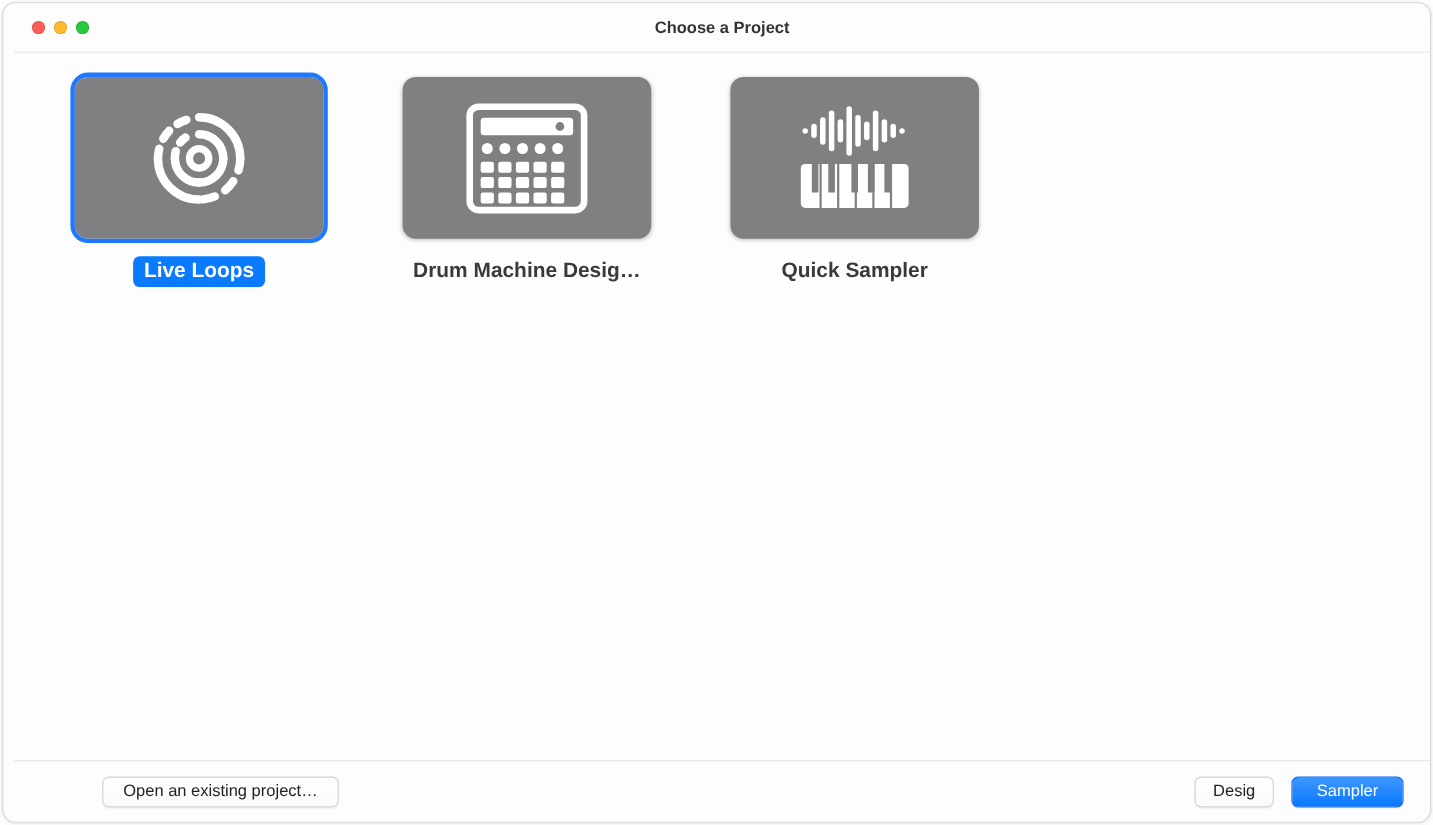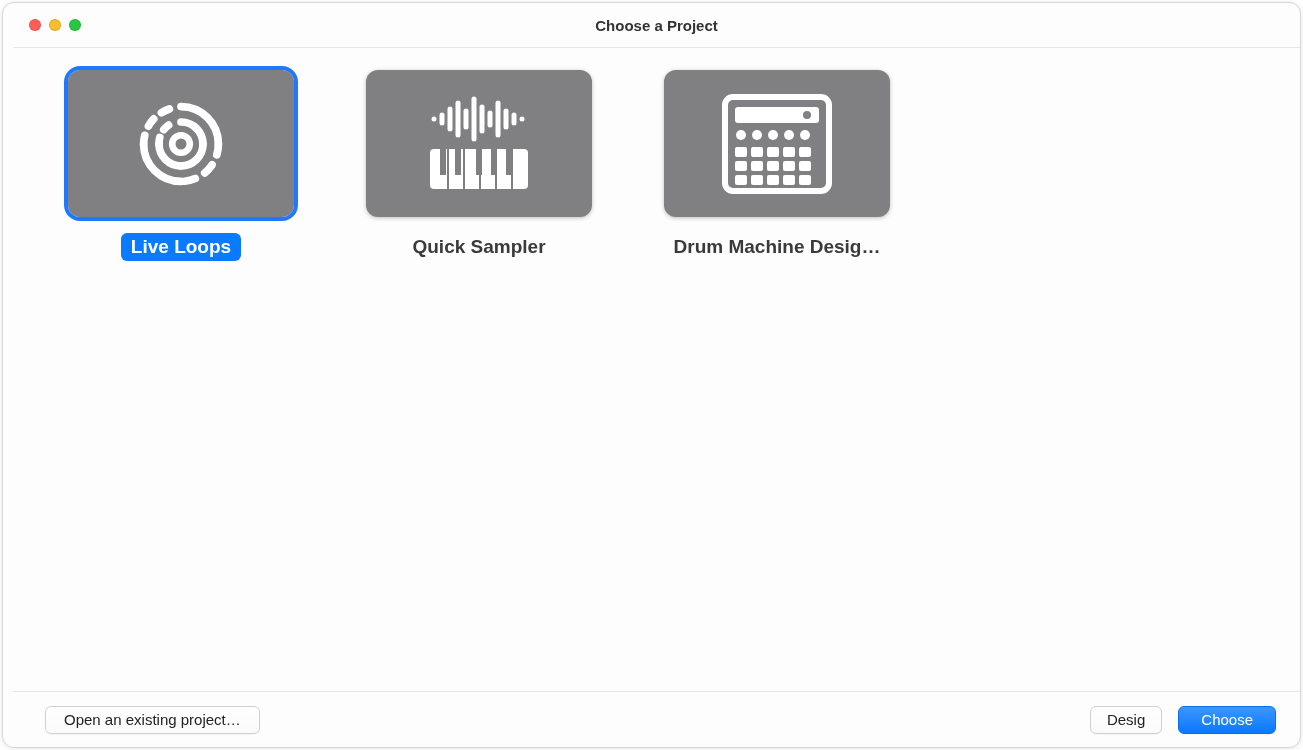--- a/index.html
+++ b/index.html
@@ -60,21 +60,21 @@
     height: 28px; border-radius: 6px; border: 1px solid #d0d0d0;
     background: linear-gradient(#fff,#fafafa); font-size:15px; color:#222;
     padding: 0 16px; cursor:pointer; font-family:inherit;
     box-shadow: 0 1px 1px rgba(0,0,0,0.04);
   }
   .btn + .btn { margin-left: 16px; }
   .btn.primary {
     background: linear-gradient(#3d96ff,#0a78ff); color:#fff; border-color:#0a6fee;
     padding: 0 22px; font-weight:500;
   }
-  .btn.open { padding: 0 18px; }
+  .btn.open { padding: 0 18px; margin-left: 48px; }
   svg { display:block; }
 </style>
 </head>
 <body>
 
 <div class="outer">
 
   <div class="titlebar">
     <div class="traffic">
       <div class="tl red"></div>
@@ -98,20 +98,57 @@
               <path d="M30 50 A20 20 0 0 1 42 31" stroke-dasharray="6 8"></path>
               <path d="M50 16 A34 34 0 0 1 84 50"></path>
               <path d="M84 50 A34 34 0 0 1 50 84" stroke-dasharray="10 10"></path>
               <path d="M50 84 A34 34 0 0 1 16 50"></path>
               <path d="M16 50 A34 34 0 0 1 40 18" stroke-dasharray="8 9"></path>
             </g>
           </svg>
         </div>
         <div class="label-wrap">
           <span class="label">Live Loops</span>
+        </div>
+      </div>
+
+      <div class="card">
+        <div class="thumb">
+          <svg width="120" height="110" viewBox="0 0 120 110">
+            <rect x="8" y="8" width="104" height="94" rx="8" fill="none" stroke="#fff" stroke-width="6"></rect>
+            <rect x="18" y="18" width="84" height="16" rx="3" fill="#fff"></rect>
+            <circle cx="90" cy="26" r="4" fill="#808083"></circle>
+            <g fill="#fff">
+              <circle cx="24" cy="46" r="5"></circle>
+                <circle cx="40" cy="46" r="5"></circle>
+                <circle cx="56" cy="46" r="5"></circle>
+              <circle cx="72" cy="46" r="5"></circle>
+                <circle cx="88" cy="46" r="5"></circle>
+            </g>
+            <g fill="#fff">
+              <rect x="18" y="58" width="12" height="10" rx="2"></rect>
+              <rect x="34" y="58" width="12" height="10" rx="2"></rect>
+              <rect x="50" y="58" width="12" height="10" rx="2"></rect>
+              <rect x="66" y="58" width="12" height="10" rx="2"></rect>
+              <rect x="82" y="58" width="12" height="10" rx="2"></rect>
+              <rect x="18" y="72" width="12" height="10" rx="2"></rect>
+              <rect x="34" y="72" width="12" height="10" rx="2"></rect>
+              <rect x="50" y="72" width="12" height="10" rx="2"></rect>
+              <rect x="66" y="72" width="12" height="10" rx="2"></rect>
+              <rect x="82" y="72" width="12" height="10" rx="2"></rect>
+              <rect x="18" y="86" width="12" height="10" rx="2"></rect>
+              <rect x="34" y="86" width="12" height="10" rx="2"></rect>
+              <rect x="50" y="86" width="12" height="10" rx="2"></rect>
+              <rect x="66" y="86" width="12" height="10" rx="2"></rect>
+              <rect x="82" y="86" width="12" height="10" rx="2"></rect>
+            </g>
+          </svg>
+        </div>
+        <div class="label-wrap">
+          <span class="label">Drum Machine Desig…</span>
         </div>
       </div>
 
       <div class="card">
         <div class="thumb">
           <svg width="130" height="110" viewBox="0 0 130 110">
             <g stroke="#fff" stroke-width="5" stroke-linecap="round">
               <line x1="20" y1="30" x2="20" y2="30"></line>
               <line x1="28" y1="26" x2="28" y2="34"></line>
               <line x1="36" y1="20" x2="36" y2="40"></line>
@@ -142,62 +179,25 @@
               <line x1="82" y1="60" x2="82" y2="100"></line>
               <line x1="98" y1="60" x2="98" y2="100"></line>
             </g>
           </svg>
         </div>
         <div class="label-wrap">
           <span class="label">Quick Sampler</span>
         </div>
       </div>
 
-      <div class="card">
-        <div class="thumb">
-          <svg width="120" height="110" viewBox="0 0 120 110">
-            <rect x="8" y="8" width="104" height="94" rx="8" fill="none" stroke="#fff" stroke-width="6"></rect>
-            <rect x="18" y="18" width="84" height="16" rx="3" fill="#fff"></rect>
-            <circle cx="90" cy="26" r="4" fill="#808083"></circle>
-            <g fill="#fff">
-              <circle cx="24" cy="46" r="5"></circle>
-                <circle cx="40" cy="46" r="5"></circle>
-                <circle cx="56" cy="46" r="5"></circle>
-              <circle cx="72" cy="46" r="5"></circle>
-                <circle cx="88" cy="46" r="5"></circle>
-            </g>
-            <g fill="#fff">
-              <rect x="18" y="58" width="12" height="10" rx="2"></rect>
-              <rect x="34" y="58" width="12" height="10" rx="2"></rect>
-              <rect x="50" y="58" width="12" height="10" rx="2"></rect>
-              <rect x="66" y="58" width="12" height="10" rx="2"></rect>
-              <rect x="82" y="58" width="12" height="10" rx="2"></rect>
-              <rect x="18" y="72" width="12" height="10" rx="2"></rect>
-              <rect x="34" y="72" width="12" height="10" rx="2"></rect>
-              <rect x="50" y="72" width="12" height="10" rx="2"></rect>
-              <rect x="66" y="72" width="12" height="10" rx="2"></rect>
-              <rect x="82" y="72" width="12" height="10" rx="2"></rect>
-              <rect x="18" y="86" width="12" height="10" rx="2"></rect>
-              <rect x="34" y="86" width="12" height="10" rx="2"></rect>
-              <rect x="50" y="86" width="12" height="10" rx="2"></rect>
-              <rect x="66" y="86" width="12" height="10" rx="2"></rect>
-              <rect x="82" y="86" width="12" height="10" rx="2"></rect>
-            </g>
-          </svg>
-        </div>
-        <div class="label-wrap">
-          <span class="label">Drum Machine Desig…</span>
-        </div>
-      </div>
-
 
     </div>
   </div>
 
 
   <div class="button-bar">
     <button class="btn open">Open an existing project…</button>
     <div class="spacer"></div>
     <button class="btn">Desig</button>
-    <button class="btn primary">Choose</button>
+    <button class="btn primary">Sampler</button>
   </div>
 
 </div>
 
 </body></html>

